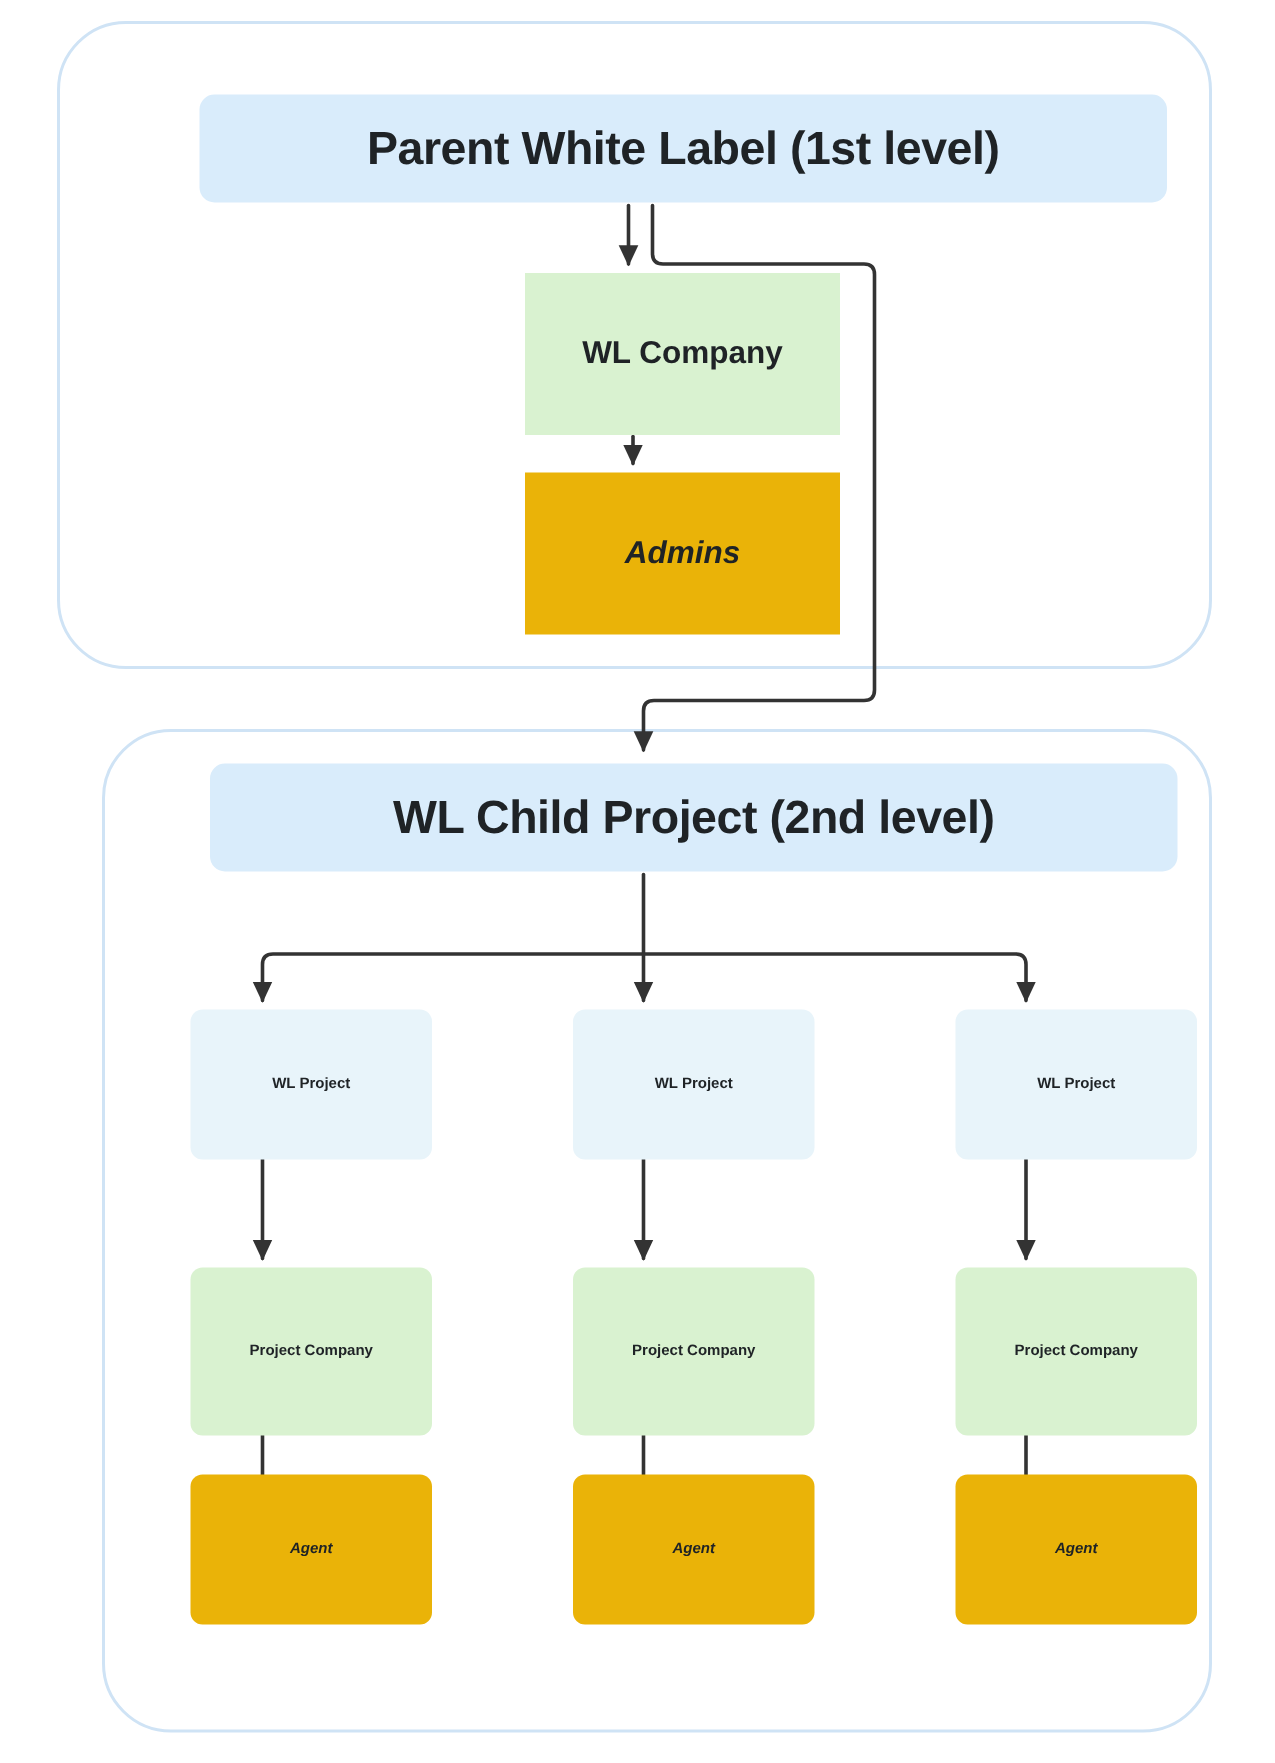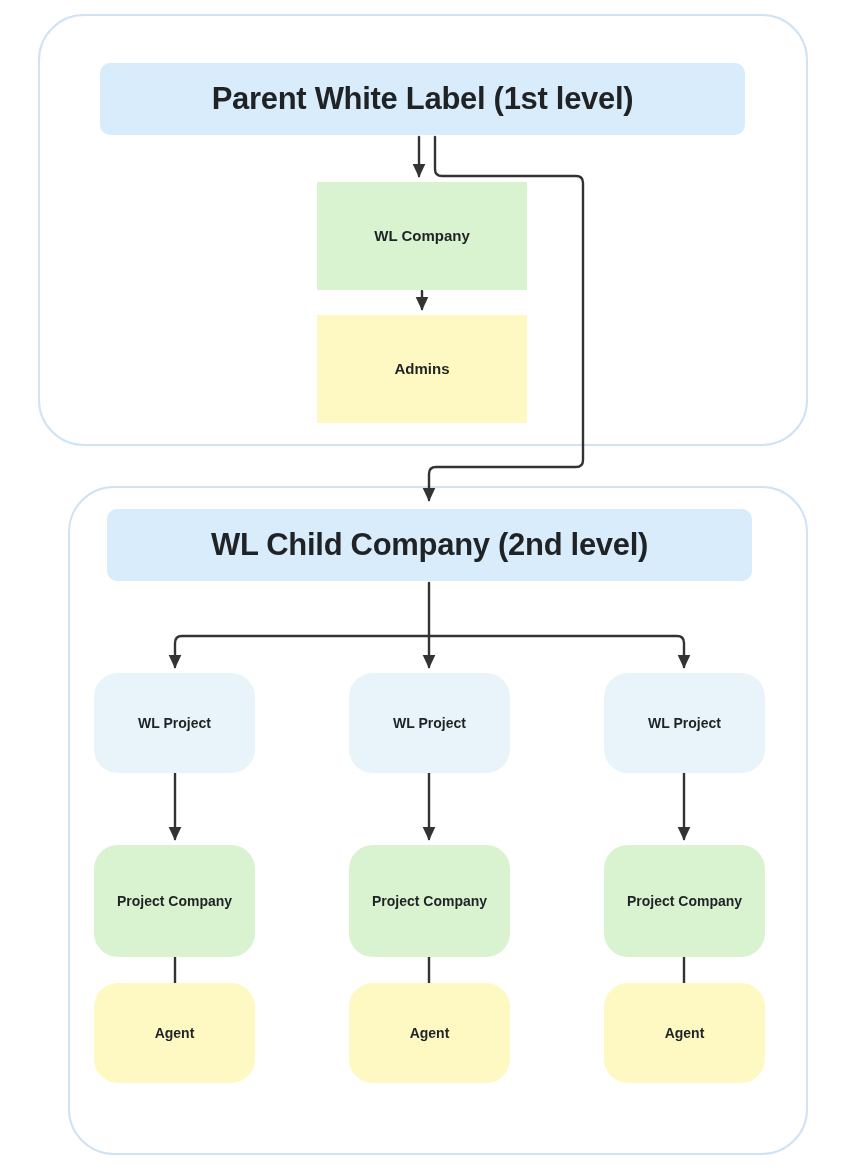--- a/index.html
+++ b/index.html
@@ -33,51 +33,52 @@
   
   .node {
     position: absolute;
     box-sizing: border-box;
     display: flex;
     align-items: center;
     justify-content: center;
     text-align: center;
     color: #1f2326;
     line-height: 1.2;
+    margin-left: 33px;
   }
 
   
   .header-pill {
     background: #d9ecfb;
     border-radius: 10px;
     font-size: 31px;
     font-weight: bold;
     letter-spacing: -0.3px;
   }
   #node-parent-header { left: 100px; top: 63px;  width: 645px; height: 72px; }
   #node-child-header  { left: 107px; top: 509px; width: 645px; height: 72px; }
 
   
   .sharp {
     border-radius: 0;
-    font-size: 15px;
+    font-size: 21px;
     font-weight: bold;
     text-align: right;
   }
   .fill-green  { background: #d9f2d0; }
-  .fill-gray   { background: #fef9c3; }
+  .fill-gray   { background: #eab308; font-style: italic; }
   .fill-blue   { background: #e8f4fa; }
 
   #node-wl-company { left: 317px; top: 182px; width: 210px; height: 108px; }
   #node-admins     { left: 317px; top: 315px; width: 210px; height: 108px; }
 
   
   .rounded {
-    border-radius: 24px;
-    font-size: 14px;
+    border-radius: 8px;
+    font-size: 10px;
     font-weight: bold;
   }
   .col1 { left: 94px;  width: 161px; }
   .col2 { left: 349px; width: 161px; }
   .col3 { left: 604px; width: 161px; }
   .row-project { top: 673px;  height: 100px; }
   .row-company { top: 845px;  height: 112px; }
   .row-agent   { top: 983px; height: 100px; }
 
   
@@ -131,21 +132,21 @@
       <path d="M 684 945 L 684 1011" marker-end="url(#arrow)"></path>
     </g>
   </svg>
 
   <div id="node-parent-header" class="node header-pill">Parent White Label (1st level)</div>
 
   <div id="node-wl-company" class="node sharp fill-green">WL Company</div>
 
   <div id="node-admins" class="node sharp fill-gray">Admins</div>
 
-  <div id="node-child-header" class="node header-pill">WL Child Company (2nd level)</div>
+  <div id="node-child-header" class="node header-pill">WL Child Project (2nd level)</div>
 
   <div class="node rounded fill-blue col1 row-project">WL Project</div>
   <div class="node rounded fill-green col1 row-company">Project Company</div>
   <div class="node rounded fill-gray col1 row-agent">Agent</div>
 
   <div class="node rounded fill-blue col2 row-project">WL Project</div>
   <div class="node rounded fill-green col2 row-company">Project Company</div>
   <div class="node rounded fill-gray col2 row-agent">Agent</div>
 
   <div class="node rounded fill-blue col3 row-project">WL Project</div>

